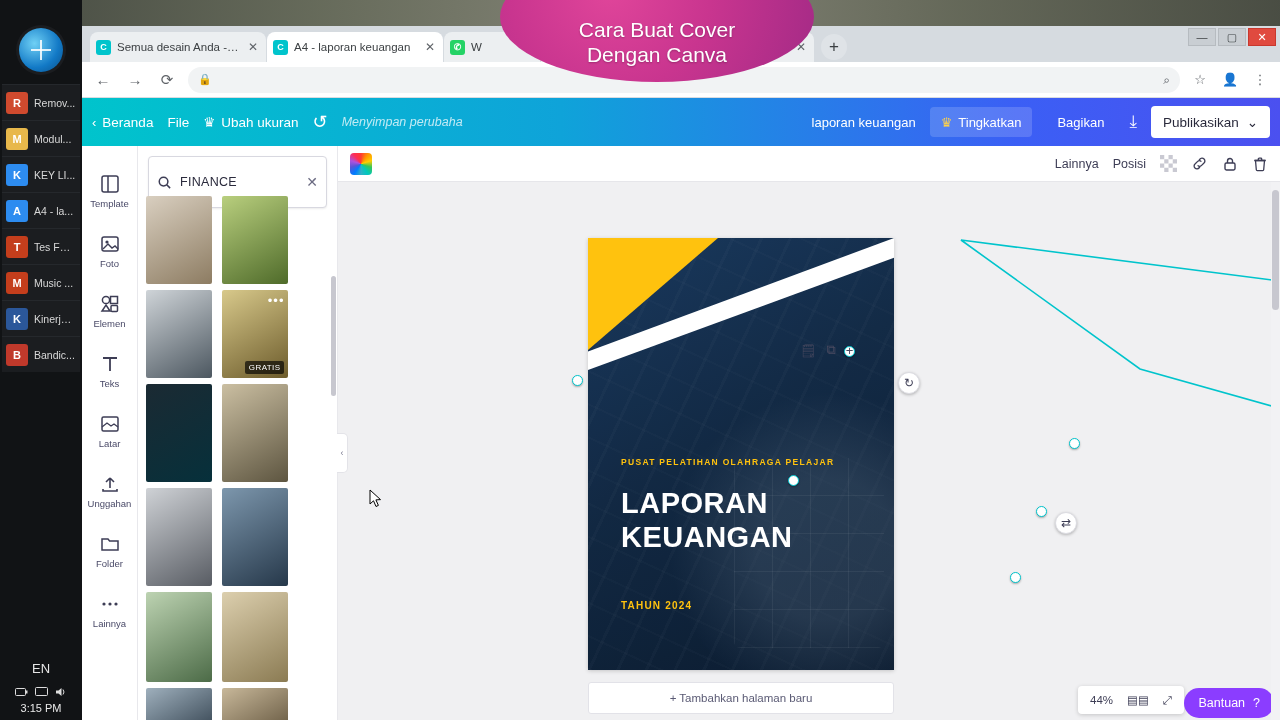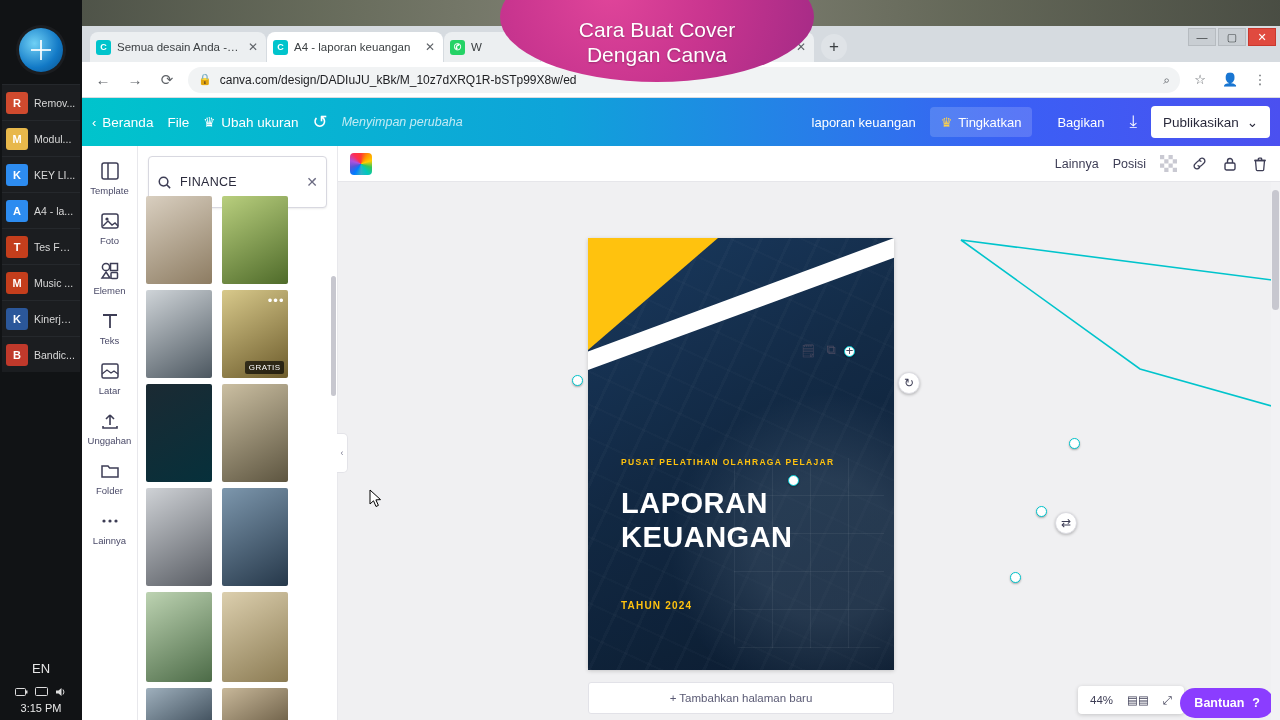--- a/index.html
+++ b/index.html
@@ -118,21 +118,21 @@
   .btn-publish {
     height:32px; border-radius:4px; background:#fff; color:#2a2a3c;
     display:flex; align-items:center; gap:8px; padding:0 12px; font-size:13.5px;
   }
   .dl-ico { font-size:17px; color:#fff; }
 
   
   #canva-body { position:absolute; left:0; top:48px; right:0; bottom:0; display:flex; }
   #rail {
     width:56px; background:#fff; border-right:1px solid #e8e8ec;
-    display:flex; flex-direction:column; align-items:center; padding-top:7px; gap:2px;
+    display:flex; flex-direction:column; align-items:center; padding-top:20px; gap:12px;
   }
   .rail-item { width:56px; padding:7px 0 5px; display:flex; flex-direction:column;
     align-items:center; gap:3px; font-size:9.5px; color:#4a4a68; }
   .rail-item .ri { height:22px; display:flex; align-items:center; justify-content:center; color:#3d3d55; }
 
   #panel { width:200px; background:#fff; border-right:1px solid #e8e8ec; position:relative; }
   #search {
     margin:10px; height:52px; background:#fff; border:1px solid #d8d8e0;
     border-radius:4px; display:flex; align-items:center; gap:8px; padding:0 8px;
     box-shadow:0 1px 2px rgba(0,0,0,.08);
@@ -225,21 +225,21 @@
     font-size:11.5px; color:#5a5a74;
   }
   #zoombar {
     position:absolute; right:96px; bottom:6px; height:28px;
     background:#fff; border-radius:4px; box-shadow:0 1px 4px rgba(0,0,0,.18);
     display:flex; align-items:center; gap:14px; padding:0 12px; font-size:11.5px; color:#3d3d55;
   }
   #helpbtn {
     position:absolute; right:6px; bottom:2px; height:30px; border-radius:15px;
     background:#8b3dff; color:#fff; display:flex; align-items:center; gap:8px;
-    padding:0 14px; font-size:12.5px;font-weight:bold;
+    padding:0 14px; font-size:12.5px;
   }
   .scrollbar-v {
     position:absolute; right:0; top:36px; bottom:0; width:9px; background:#f2f2f4;
   }
   .scroll-thumb { position:absolute; right:1px; top:8px; width:7px; height:120px; background:#c7c7cf; border-radius:4px; }
   .panel-scroll { position:absolute; right:1px; top:130px; width:5px; height:120px; background:#c7c7cf; border-radius:3px; }
 
   
   #bubble {
     position:absolute; left:500px; top:-48px; width:314px; height:130px;
@@ -351,21 +351,20 @@
       <div class="wc close">✕</div>
     </div>
   </div>
 
   <div id="urlbar">
     <div class="navbtn">←</div>
     <div class="navbtn">→</div>
     <div class="navbtn">⟳</div>
     <div class="omnibox">
       <span class="lock">🔒</span>
-      <span>canva.com/design/DADIuJU_kBk/M_10z7dXRQ1R-bSTp99X8w/ed</span>
       <span class="omni-ico">⌕</span>
     </div>
     <div class="ubtn">☆</div>
     <div class="ubtn">👤</div>
     <div class="ubtn">⋮</div>
   </div>
 
   <div id="canva">
 
     <div id="canva-top">

